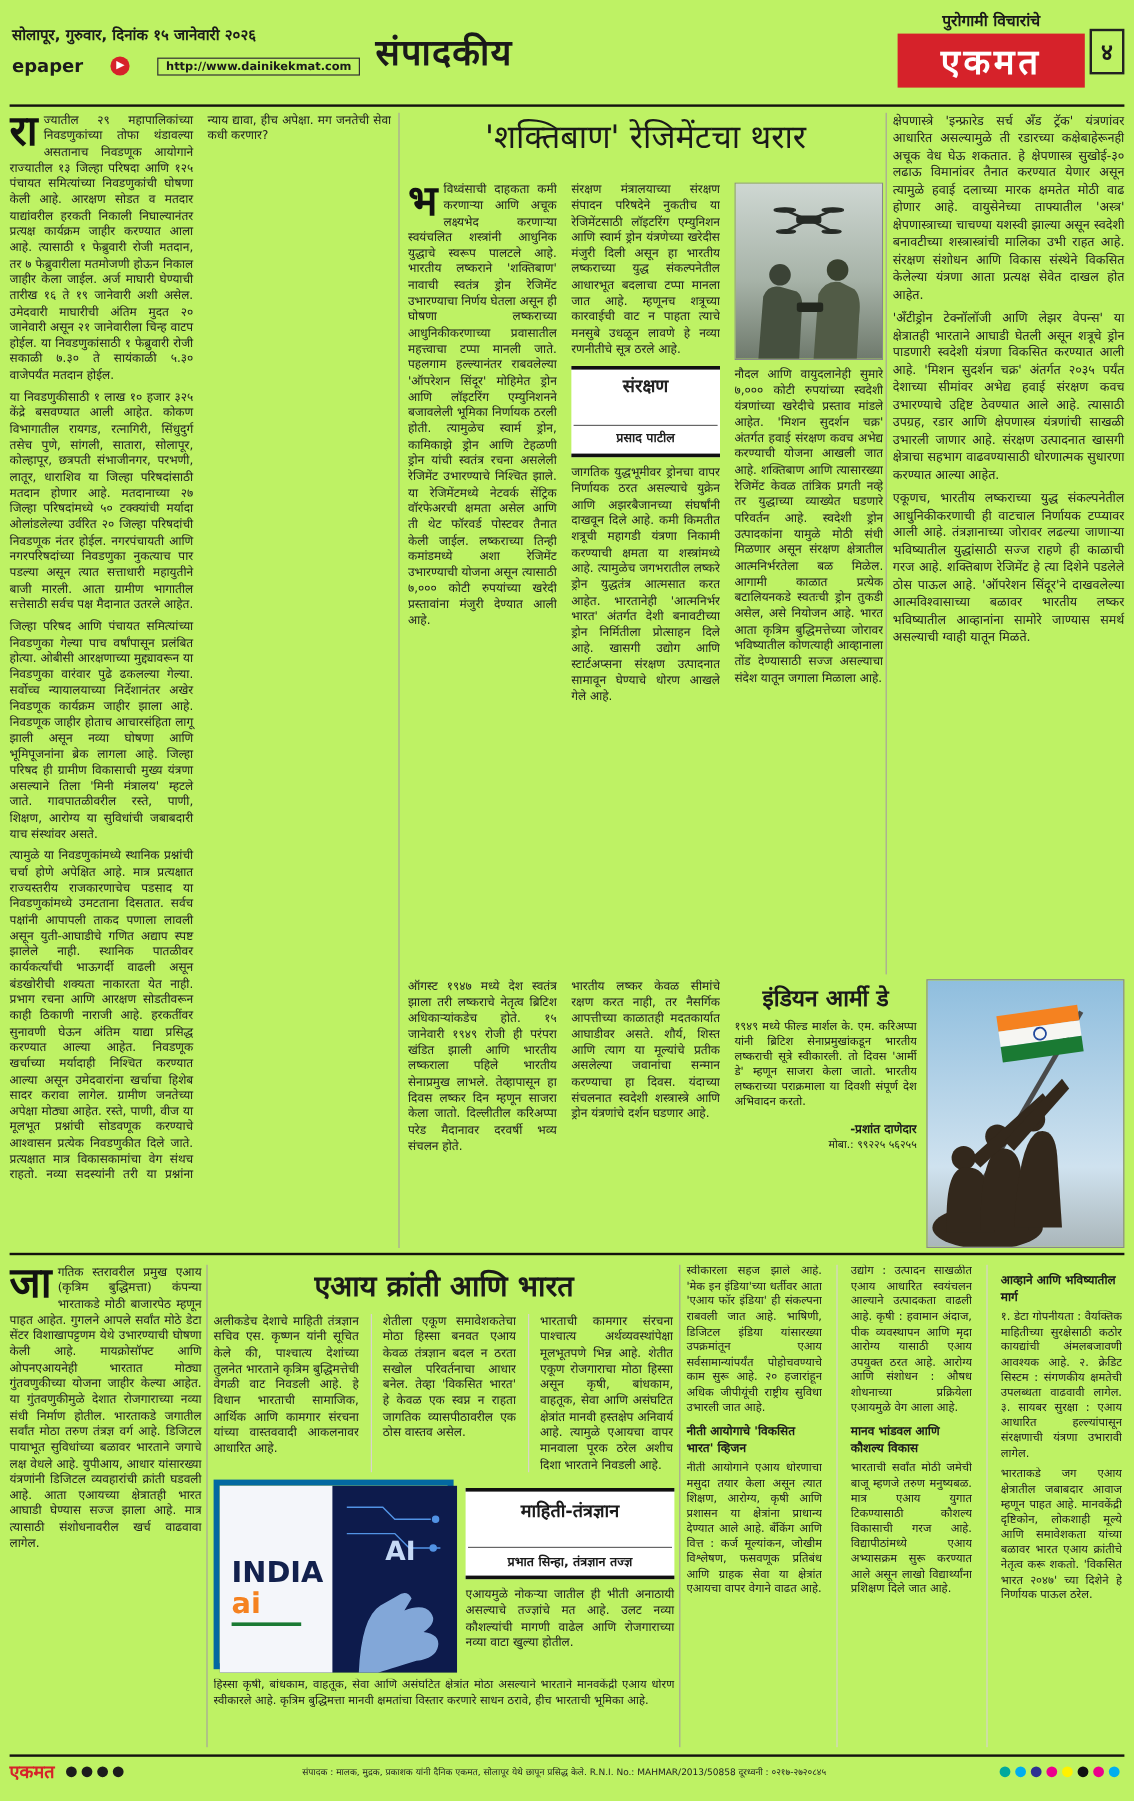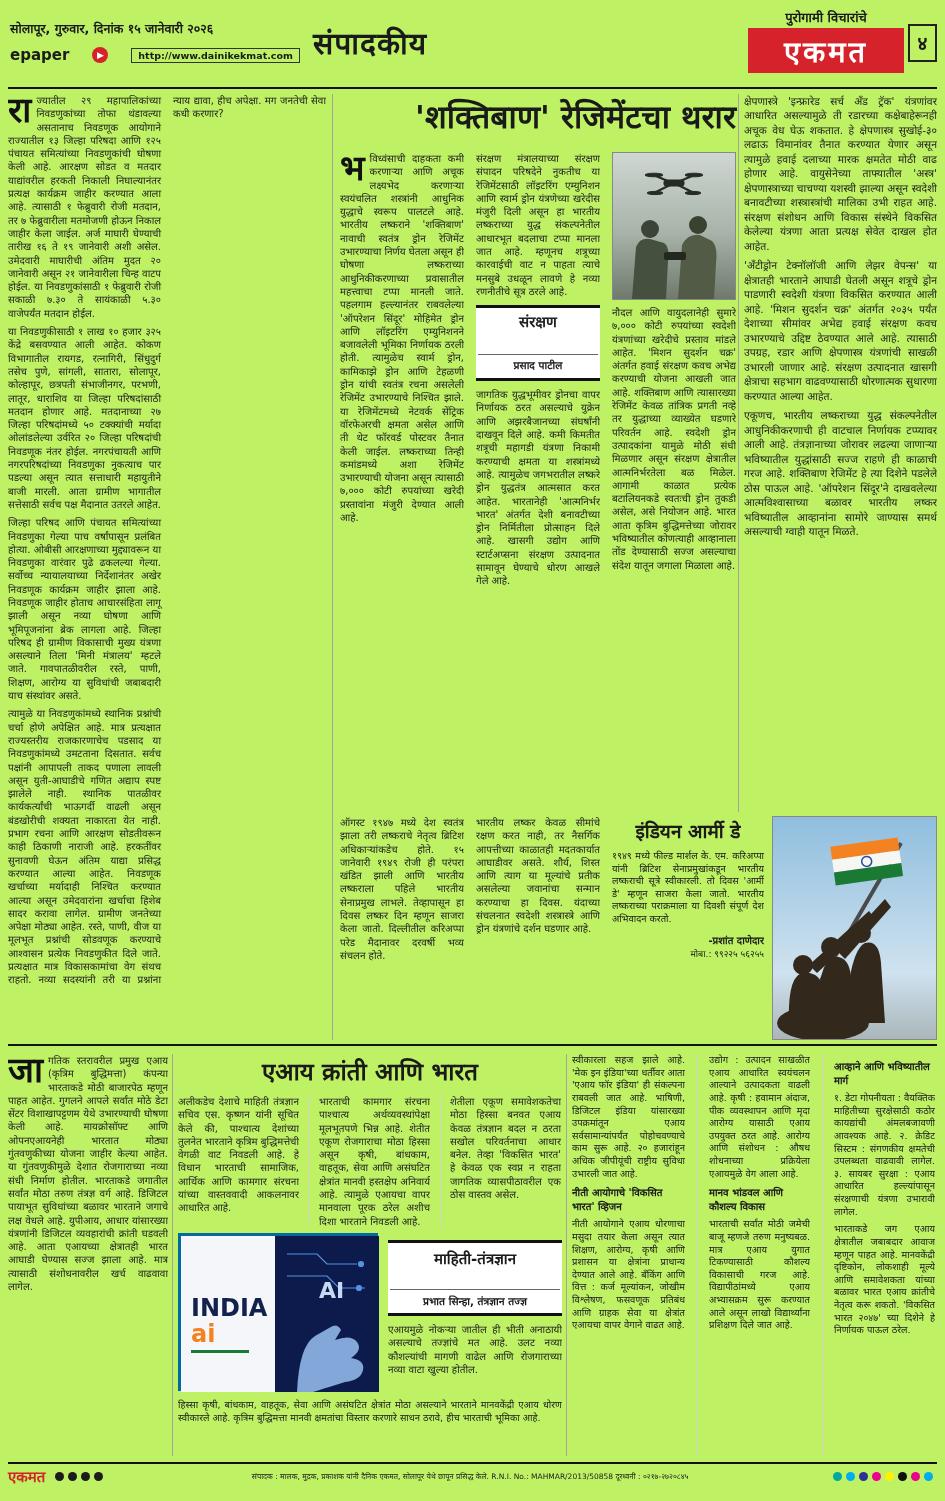--- a/index.html
+++ b/index.html
@@ -29,21 +29,21 @@
   .h-logo { background:#d6222a; color:#fff; font-size:29px; font-weight:bold; padding:3px 0; letter-spacing:3px; }
   .h-pageno { position:absolute; left:908px; top:24px; width:29px; height:38px; border:2px solid #222;
               display:flex; align-items:center; justify-content:center; font-size:19px; font-weight:bold; }
 
   
   #left-article { position:absolute; left:8px; top:94px; width:318px; height:946px; }
   .la-head { font-size:23px; font-weight:bold; text-align:center; margin-bottom:10px; }
   .la-body { column-count:2; column-gap:12px; height:896px; column-fill:auto; }
 
   #center-article { position:absolute; left:340px; top:94px; width:396px; height:716px; }
-  .ca-head { font-size:32px; font-weight:bold; text-align:right; }
+  .ca-head { font-size:27px; font-weight:normal; text-align:center; }
   .ca-cols { position:absolute; top:58px; left:0; width:396px; height:656px; }
   .ca-col  { position:absolute; top:0; height:656px; width:124px; overflow:hidden; }
   .photo-defense { width:124px; height:148px; margin-bottom:6px; border:1px solid #888; }
 
   .byline-box { border-top:3px solid #111; border-bottom:3px solid #111; text-align:center;
                 padding:5px 2px; margin:7px 0; background:#fff; }
   .byline-section { font-size:15px; font-weight:bold; border-bottom:1px solid #666; padding-bottom:21px; margin-bottom:4px; }
   .byline-author { font-size:10.5px; font-weight:bold; }
 
   #army-band { position:absolute; left:340px; top:816px; width:597px; height:224px; }
@@ -59,21 +59,21 @@
   #right-col .body-text { font-size:10.5px; line-height:1.38; }
 
   
   #bottom-left { position:absolute; left:8px; top:1054px; width:160px; height:402px; }
   #ai-article { position:absolute; left:178px; top:1054px; width:384px; height:402px; }
   .ai-head { font-size:24px; font-weight:bold; text-align:center; margin-bottom:8px; }
   .ai-cols { display:flex; gap:10px; height:132px; overflow:hidden; }
   .ai-col { width:121px; }
   .ai-col + .ai-col { border-left:1px solid #d8d4cc; padding-left:9px; }
   .ai-media { position:relative; height:158px; margin-top:6px; }
-  .ai-img { position:absolute; left:0; top:0; width:200px; height:158px; border:3px solid #0369a1; }
+  .ai-img { position:absolute; left:0; top:0; width:200px; height:158px; border:5px solid #0369a1; }
   .ai-side { position:absolute; left:210px; top:0; width:174px; }
   .ai-bottom { margin-top:8px; font-size:9.5px; }
 
   #bottom-right { position:absolute; left:572px; top:1054px; width:365px; height:402px; display:flex; gap:12px; }
   .br-col { width:113px; overflow:hidden; }
   .br-col + .br-col { border-left:1px solid #d8d4cc; padding-left:11px; }
   .br-sub { font-size:10px; font-weight:bold; margin:5px 0; }
   .br-col .body-text { font-size:9.5px; }
 
   
@@ -222,22 +222,22 @@
     <div class="body-text" style="height:402px;">
       <span class="para"><span class="dropcap">जा</span><span>गतिक स्तरावरील प्रमुख एआय (कृत्रिम बुद्धिमत्ता) कंपन्या भारताकडे मोठी बाजारपेठ म्हणून पाहत आहेत. गुगलने आपले सर्वांत मोठे डेटा सेंटर विशाखापट्टणम येथे उभारण्याची घोषणा केली आहे. मायक्रोसॉफ्ट आणि ओपनएआयनेही भारतात मोठ्या गुंतवणुकीच्या योजना जाहीर केल्या आहेत. या गुंतवणुकीमुळे देशात रोजगाराच्या नव्या संधी निर्माण होतील. भारताकडे जगातील सर्वांत मोठा तरुण तंत्रज्ञ वर्ग आहे. डिजिटल पायाभूत सुविधांच्या बळावर भारताने जगाचे लक्ष वेधले आहे. युपीआय, आधार यांसारख्या यंत्रणांनी डिजिटल व्यवहारांची क्रांती घडवली आहे. आता एआयच्या क्षेत्रातही भारत आघाडी घेण्यास सज्ज झाला आहे. मात्र त्यासाठी संशोधनावरील खर्च वाढवावा लागेल.</span></span>
     </div>
   </div>
   <div class="vrule" style="left:172px;top:1054px;height:402px;"></div>
 
   <div id="ai-article">
     <div class="ai-head">एआय क्रांती आणि भारत</div>
     <div class="ai-cols">
       <div class="ai-col body-text">अलीकडेच देशाचे माहिती तंत्रज्ञान सचिव एस. कृष्णन यांनी सूचित केले की, पाश्चात्य देशांच्या तुलनेत भारताने कृत्रिम बुद्धिमत्तेची वेगळी वाट निवडली आहे. हे विधान भारताची सामाजिक, आर्थिक आणि कामगार संरचना यांच्या वास्तववादी आकलनावर आधारित आहे.</div>
+      <div class="ai-col body-text">शेतीला एकूण समावेशकतेचा मोठा हिस्सा बनवत एआय केवळ तंत्रज्ञान बदल न ठरता सखोल परिवर्तनाचा आधार बनेल. तेव्हा 'विकसित भारत' हे केवळ एक स्वप्न न राहता जागतिक व्यासपीठावरील एक ठोस वास्तव असेल.</div>
       <div class="ai-col body-text">भारताची कामगार संरचना पाश्चात्य अर्थव्यवस्थांपेक्षा मूलभूतपणे भिन्न आहे. शेतीत एकूण रोजगाराचा मोठा हिस्सा असून कृषी, बांधकाम, वाहतूक, सेवा आणि असंघटित क्षेत्रांत मानवी हस्तक्षेप अनिवार्य आहे. त्यामुळे एआयचा वापर मानवाला पूरक ठरेल अशीच दिशा भारताने निवडली आहे.</div>
-      <div class="ai-col body-text">शेतीला एकूण समावेशकतेचा मोठा हिस्सा बनवत एआय केवळ तंत्रज्ञान बदल न ठरता सखोल परिवर्तनाचा आधार बनेल. तेव्हा 'विकसित भारत' हे केवळ एक स्वप्न न राहता जागतिक व्यासपीठावरील एक ठोस वास्तव असेल.</div>
     </div>
     <div class="ai-media">
       <div class="ai-img">
         <svg width="198" height="156" viewBox="0 0 198 156" xmlns="http://www.w3.org/2000/svg">
           <rect width="198" height="156" fill="#0d1b4c"></rect>
           <rect width="94" height="156" fill="#f4f6fa"></rect>
           <text x="10" y="80" font-size="24" font-weight="bold" fill="#13214d" font-family="DejaVu Sans, sans-serif">INDIA</text>
           <text x="10" y="106" font-size="24" font-weight="bold" fill="#f58220" font-family="DejaVu Sans, sans-serif">ai</text>
           <rect x="10" y="114" width="58" height="3" fill="#1a7a33"></rect>
           <g stroke="#5fa8ff" stroke-width="1.2" fill="none" opacity="0.85">

